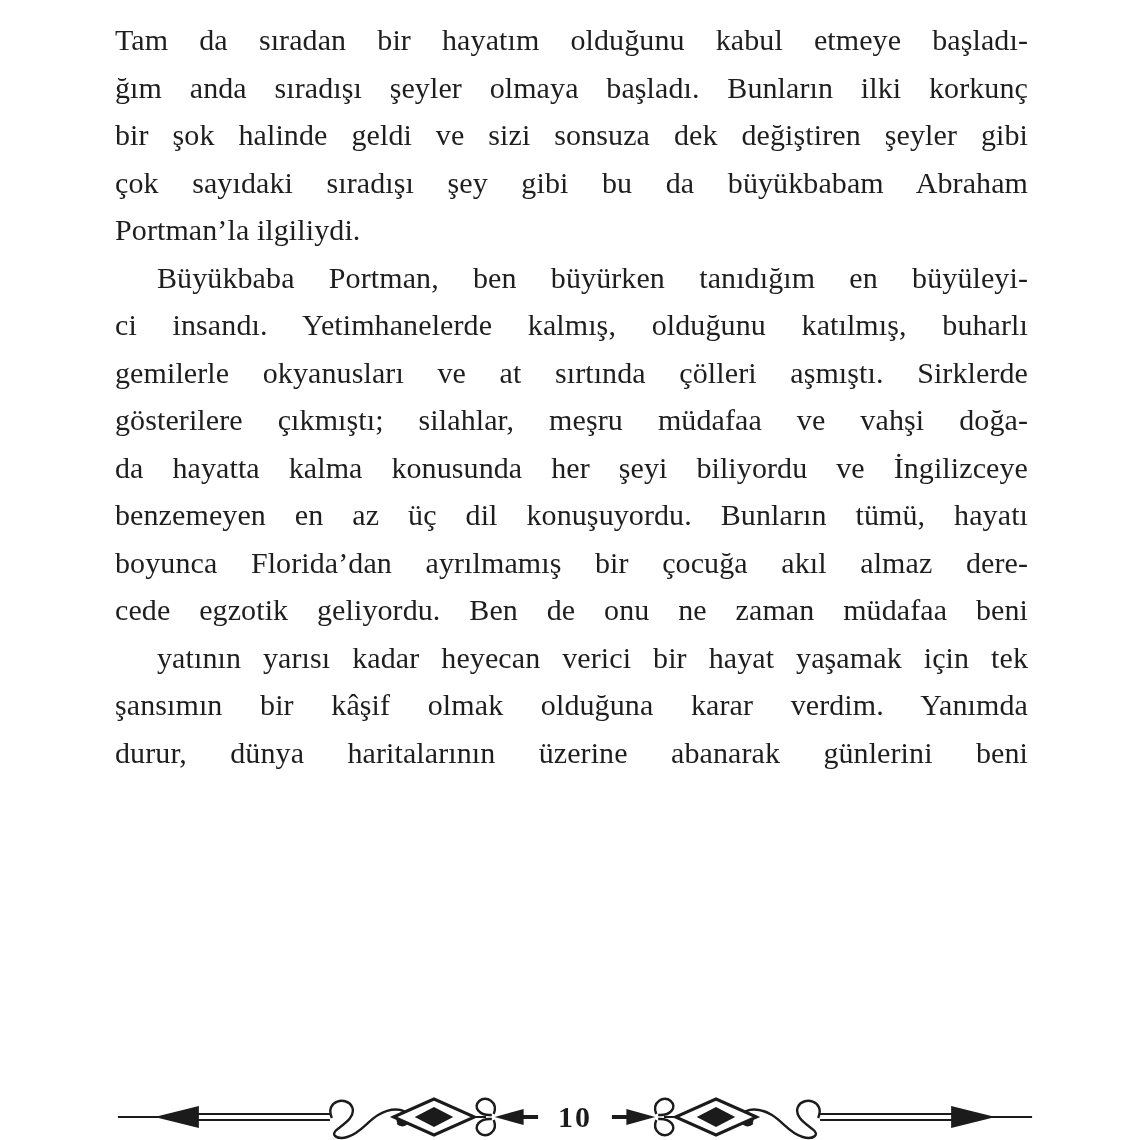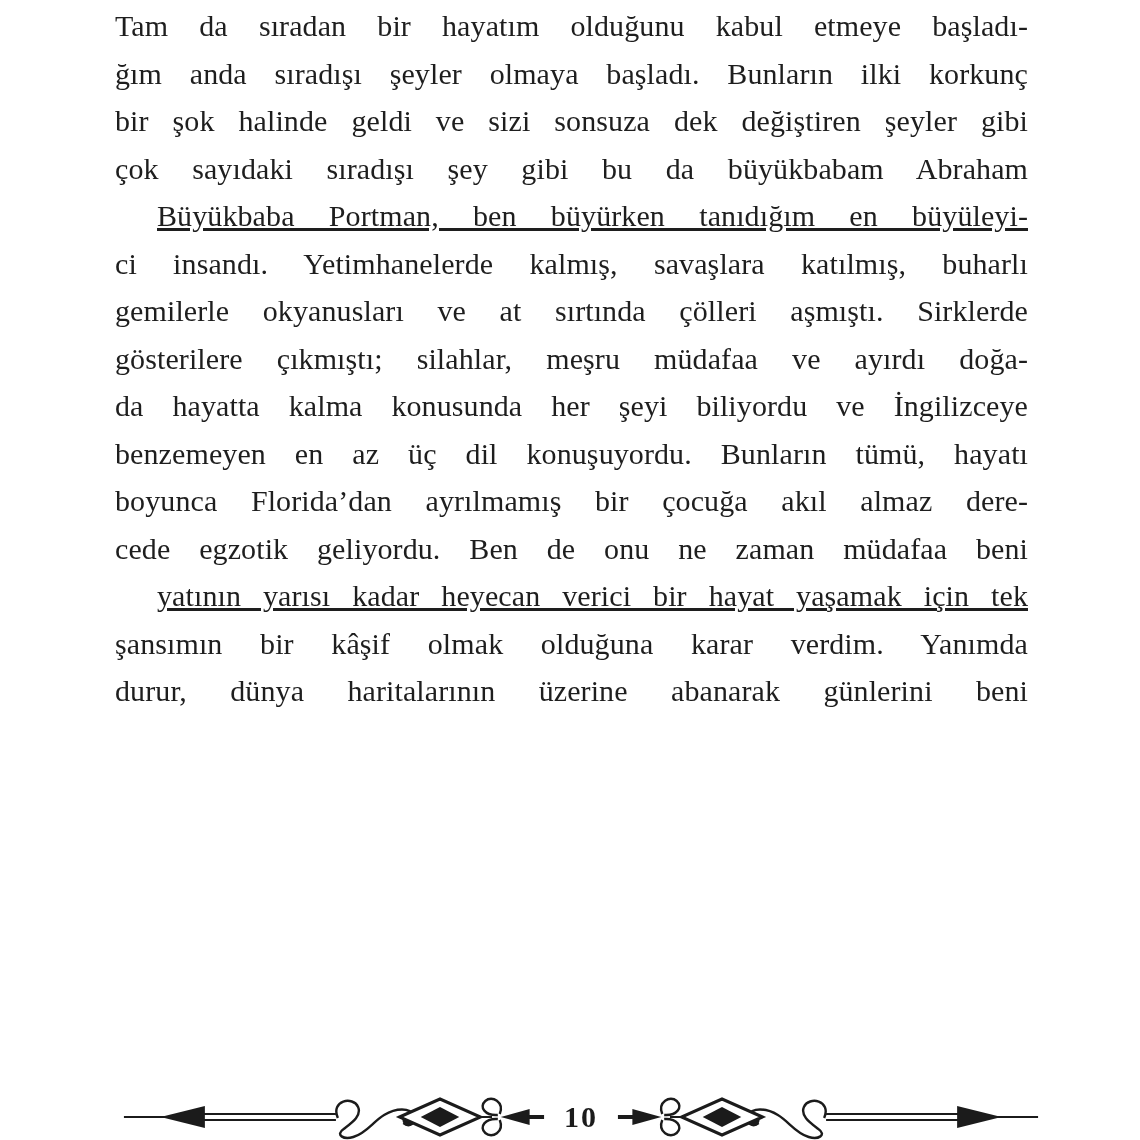--- a/index.html
+++ b/index.html
@@ -14,46 +14,45 @@
     position: relative;
     width: 1140px;
     height: 1140px;
     background: #ffffff;
     font-family: "Liberation Serif", "DejaVu Serif", serif;
     color: #1e1e1e;
   }
   .text-block {
     position: absolute;
     left: 115px;
-    top: 2px;
+    top: 16px;
     width: 913px;
     font-size: 30px;
     line-height: 47.5px;
     letter-spacing: 0.1px;
   }
   .para { margin: 0; padding: 0; }
   .line {
     text-align: justify;
     text-align-last: justify;
     -moz-text-align-last: justify;
     white-space: normal;
     height: 47.5px;
     overflow: hidden;
   }
   .line.last {
     text-align-last: left;
     -moz-text-align-last: left;
   }
   .para.indent .line:first-child {
     text-indent: 42px;
-    text-decoration: underline;
   }
   .footer {
     position: absolute;
-    left: 122px;
+    left: 116px;
     top: 1094px;
     width: 918px;
     height: 46px;
     display: flex;
     align-items: center;
     justify-content: center;
   }
   .orn {
     flex: 1 1 auto;
     height: 46px;
@@ -75,27 +74,28 @@
 
 <div class="page">
 
   <div class="text-block">
 
     <div class="para">
       <div class="line">Tam da sıradan bir hayatım olduğunu kabul etmeye başladı-</div>
       <div class="line">ğım anda sıradışı şeyler olmaya başladı. Bunların ilki korkunç</div>
       <div class="line">bir şok halinde geldi ve sizi sonsuza dek değiştiren şeyler gibi</div>
       <div class="line">çok sayıdaki sıradışı şey gibi bu da büyükbabam Abraham</div>
+      <div class="line last">Portman’la ilgiliydi.</div>
     </div>
 
     <div class="para indent">
       <div class="line">Büyükbaba Portman, ben büyürken tanıdığım en büyüleyi-</div>
-      <div class="line">ci insandı. Yetimhanelerde kalmış, savaşlara katılmış, buharlı</div>
+      <div class="line">ci insandı. Yetimhanelerde kalmış, olduğunu katılmış, buharlı</div>
       <div class="line">gemilerle okyanusları ve at sırtında çölleri aşmıştı. Sirklerde</div>
-      <div class="line">gösterilere çıkmıştı; silahlar, meşru müdafaa ve ayırdı doğa-</div>
+      <div class="line">gösterilere çıkmıştı; silahlar, meşru müdafaa ve vahşi doğa-</div>
       <div class="line">da hayatta kalma konusunda her şeyi biliyordu ve İngilizceye</div>
       <div class="line">benzemeyen en az üç dil konuşuyordu. Bunların tümü, hayatı</div>
       <div class="line">boyunca Florida’dan ayrılmamış bir çocuğa akıl almaz dere-</div>
       <div class="line">cede egzotik geliyordu. Ben de onu ne zaman müdafaa beni</div>
     </div>
 
     <div class="para indent">
       <div class="line">yatının yarısı kadar heyecan verici bir hayat yaşamak için tek</div>
       <div class="line">şansımın bir kâşif olmak olduğuna karar verdim. Yanımda</div>
       <div class="line">durur, dünya haritalarının üzerine abanarak günlerini beni</div>

